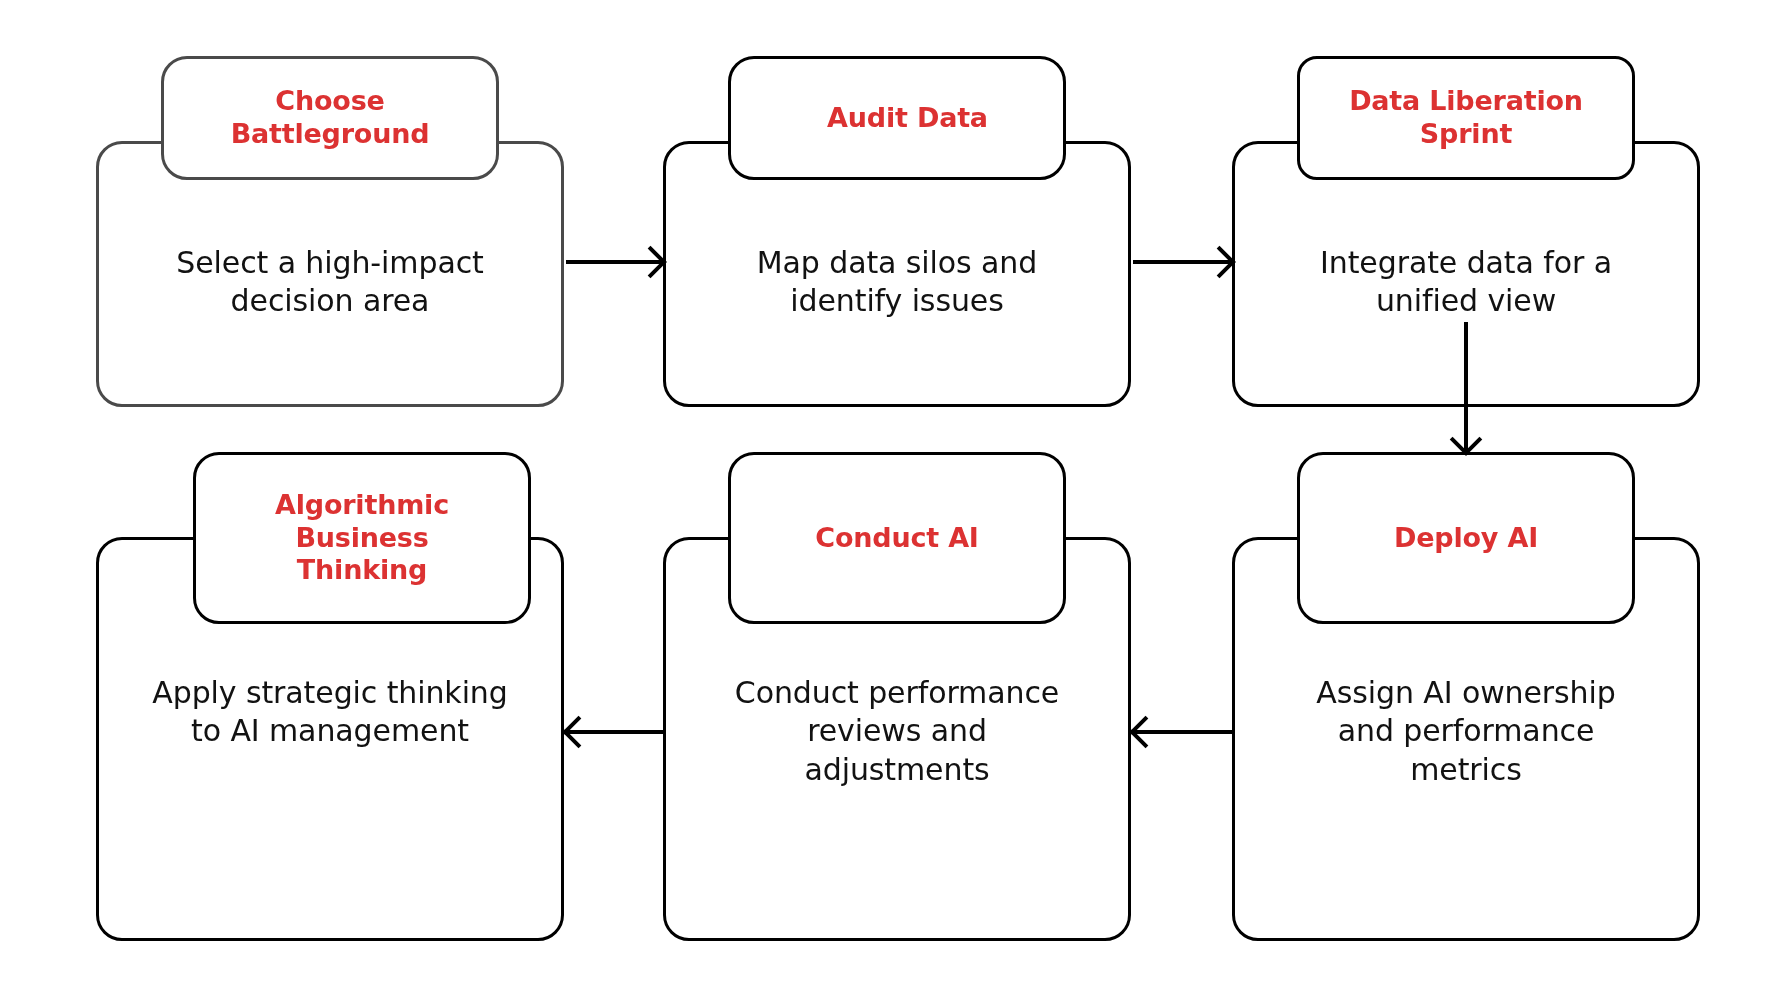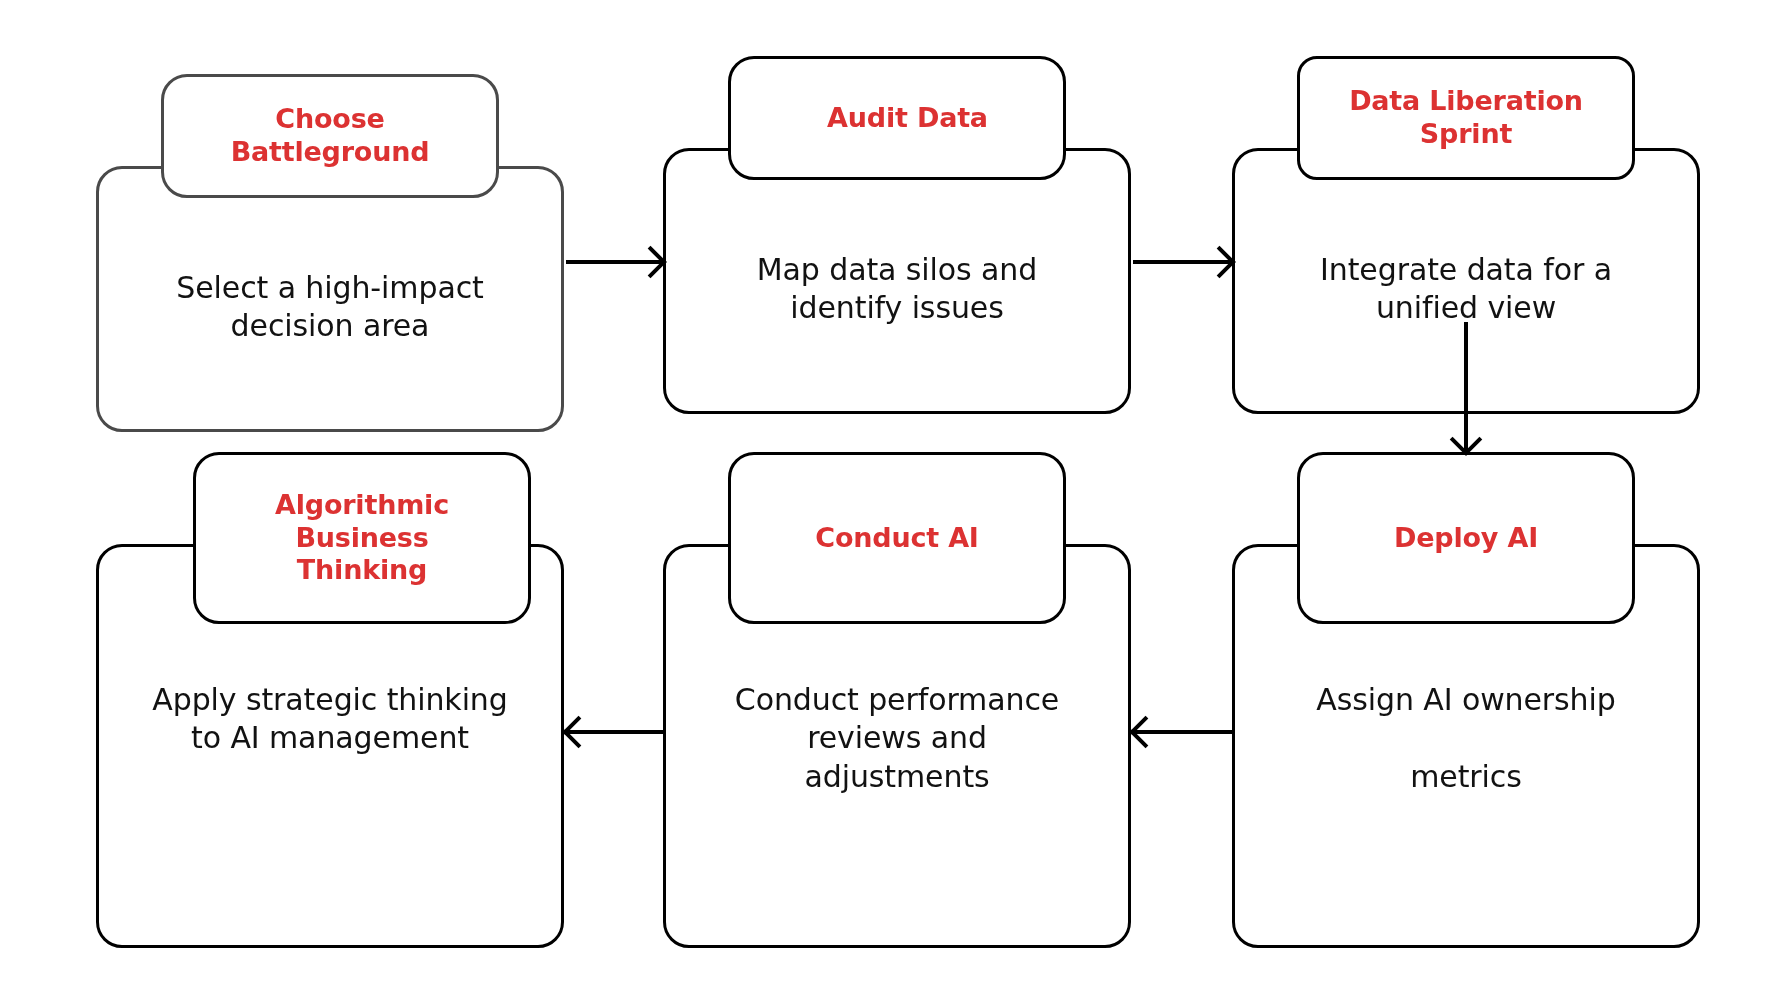--- a/index.html
+++ b/index.html
@@ -19,21 +19,21 @@
     overflow: hidden;
   }
 
   
   .card {
     position: absolute;
   }
   .card-body {
     position: absolute;
     left: 0;
-    top: 92px;
+    top: 85px;
     width: 100%;
     box-sizing: border-box;
     background: #ffffff;
     border: 3px solid #000000;
     border-radius: 26px;
     display: flex;
     align-items: flex-start;
     justify-content: center;
     z-index: 1;
   }
@@ -72,21 +72,20 @@
     font-weight: 700;
     color: #dc3232;
     letter-spacing: -0.2px;
     padding: 0 18px;
     box-sizing: border-box;
   }
   
   .card.grey .card-body,
   .card.grey .card-title {
     border-color: #4a4a4a;
-    margin-top: 18px;
   }
 
   
   .arrow-h, .arrow-v {
     position: absolute;
     z-index: 3;
   }
   .arrow-h .shaft {
     position: absolute;
     left: 0;
@@ -153,21 +152,21 @@
     <div class="card-body" style="height:266px; padding-top:100px;">
       <span class="card-body-text"><span>Integrate data for a</span><br><span>unified view</span></span>
     </div>
     <div class="card-title" style="width:338px; height:124px;border-radius:20px;">
       <span class="card-title-text"><span>Data Liberation</span><br><span>Sprint</span></span>
     </div>
   </div>
 
   <div class="card" style="left:1232px; top:452px; width:468px;">
     <div class="card-body" style="height:404px; padding-top:134px;">
-      <span class="card-body-text"><span>Assign AI ownership</span><br><br><span>metrics</span></span>
+      <span class="card-body-text"><span>Assign AI ownership</span><br><span>and performance</span><br><span>metrics</span></span>
     </div>
     <div class="card-title" style="width:338px; height:172px;justify-content:center;">
       <span class="card-title-text"><span>Deploy AI</span></span>
     </div>
   </div>
 
   <div class="card" style="left:663px; top:452px; width:468px;">
     <div class="card-body" style="height:404px; padding-top:134px;">
       <span class="card-body-text"><span>Conduct performance</span><br><span>reviews and</span><br><span>adjustments</span></span>
     </div>

